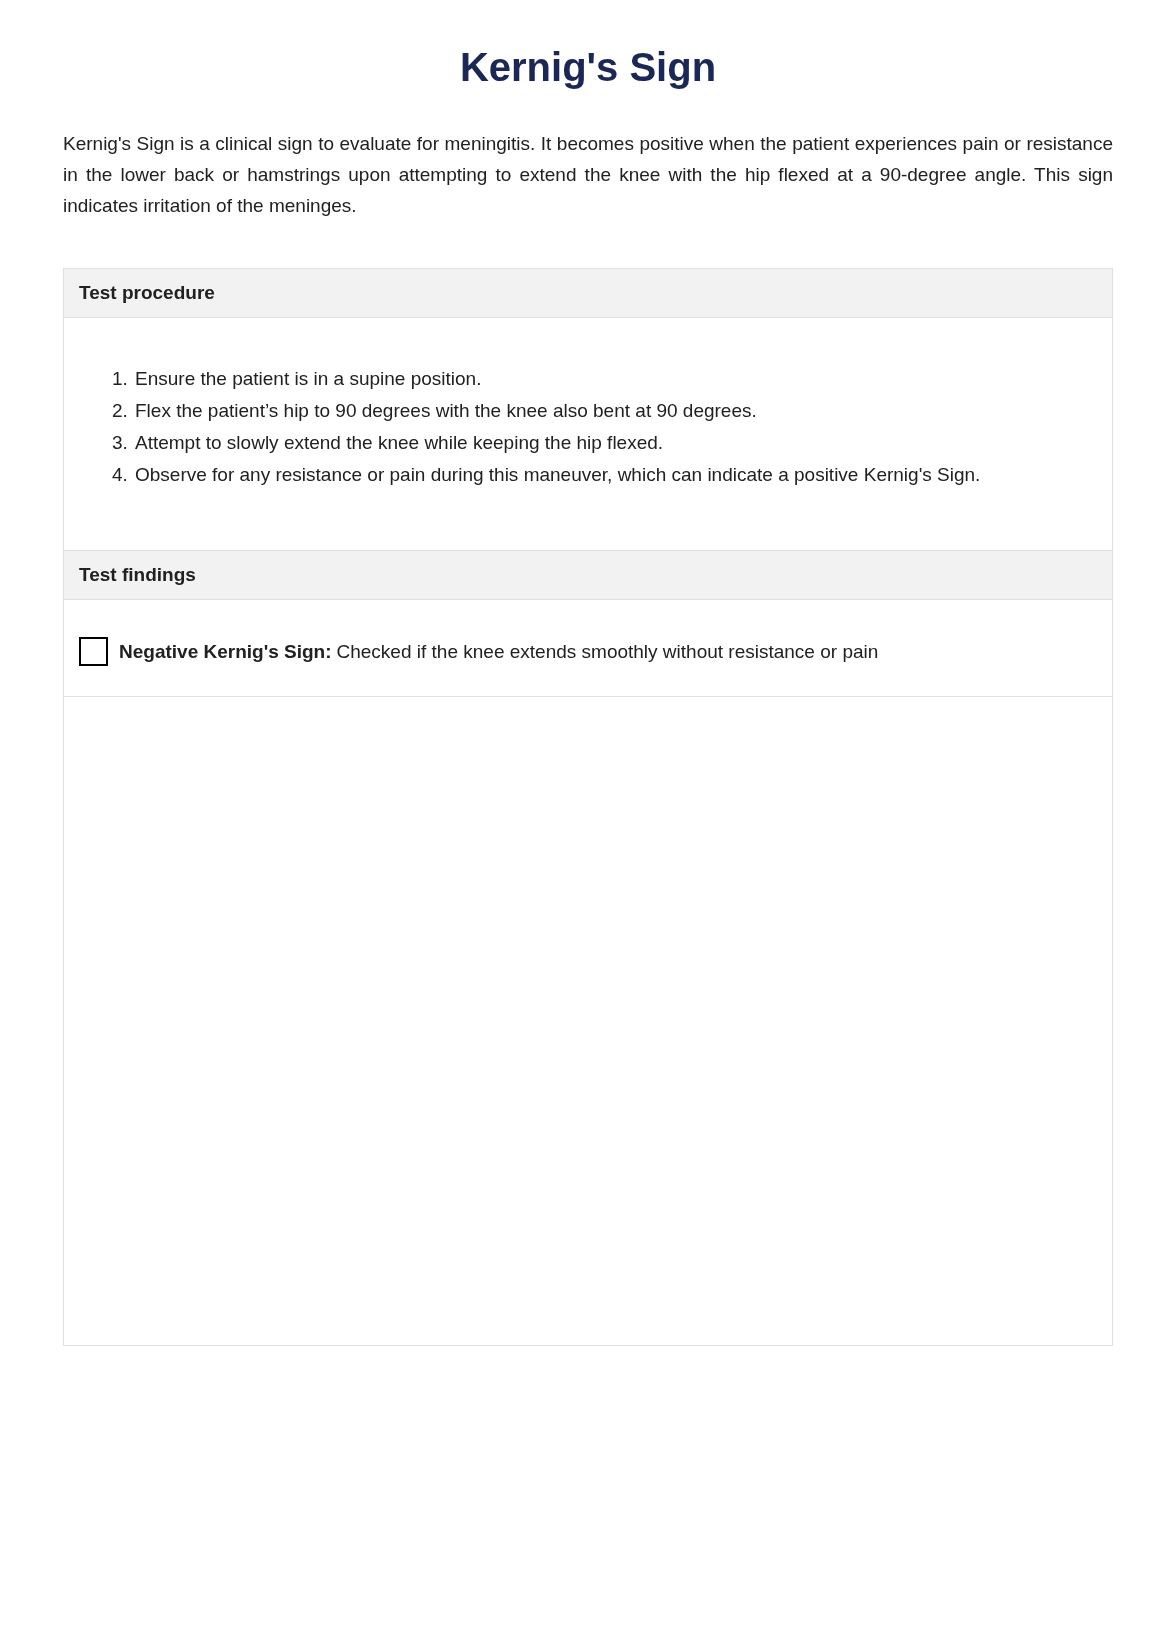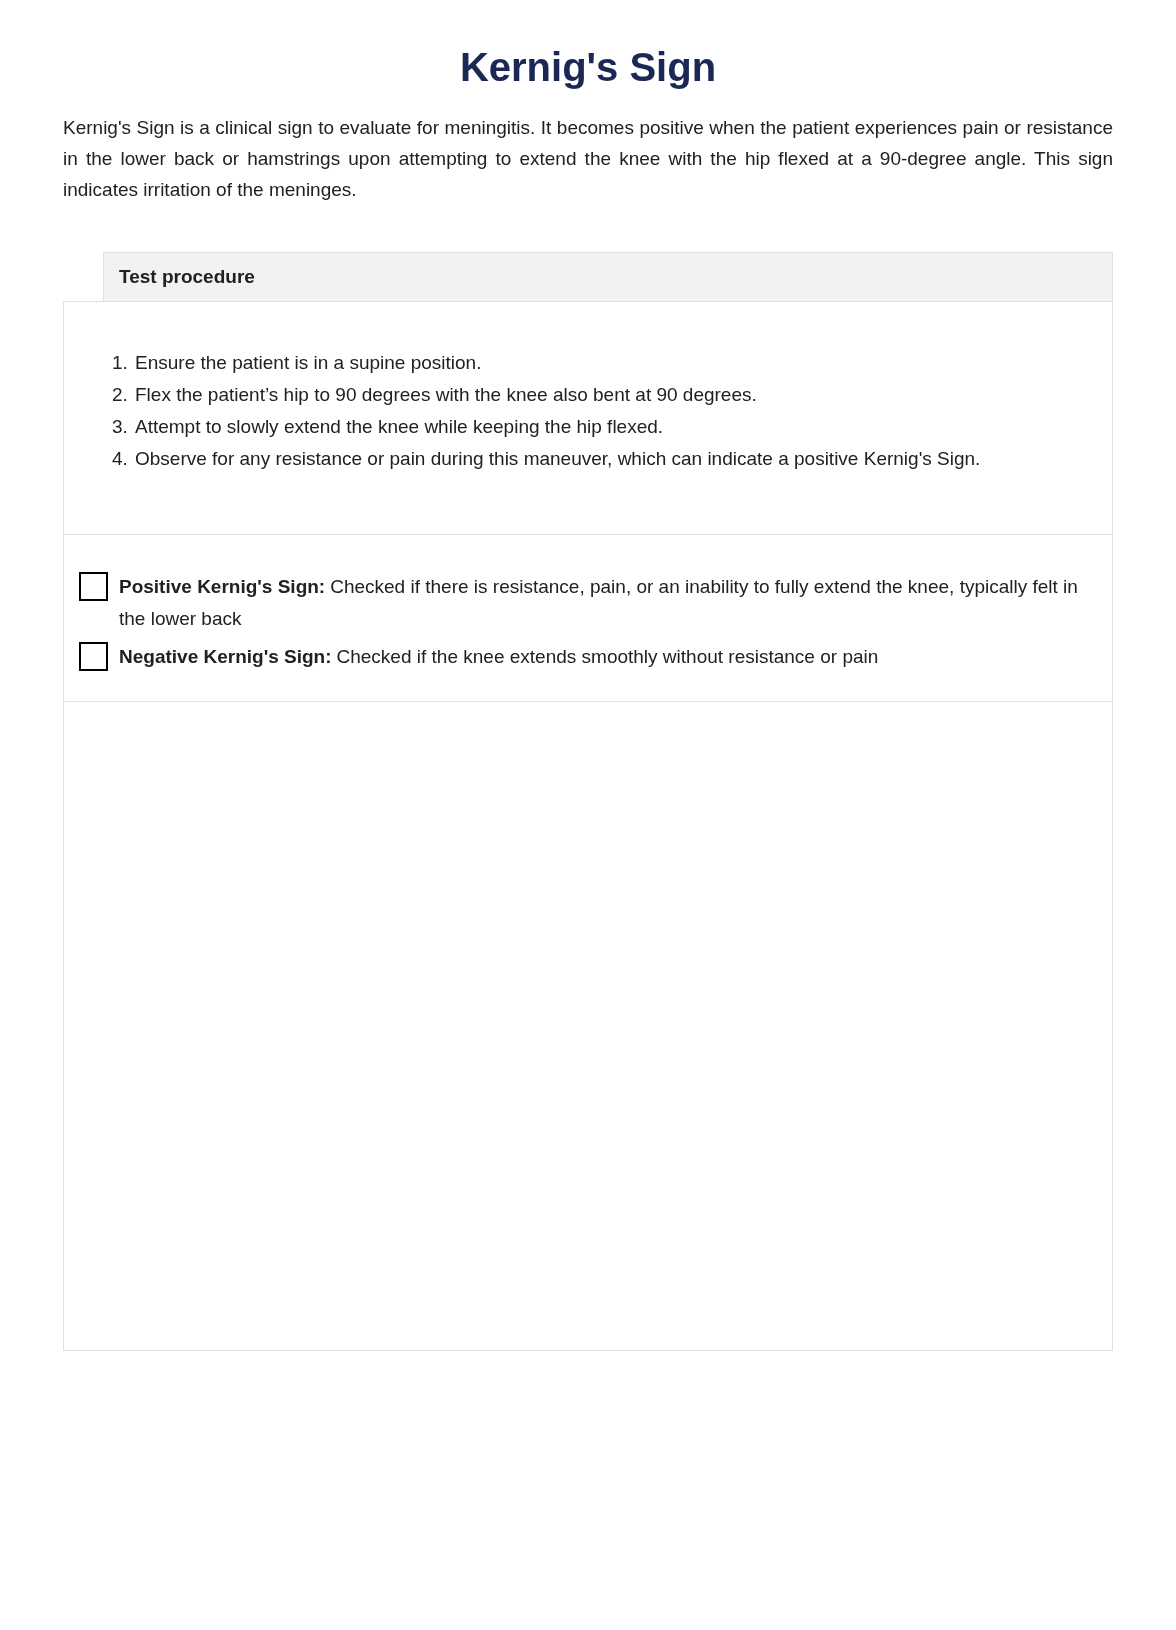--- a/index.html
+++ b/index.html
@@ -47,35 +47,34 @@
   .field-line{
     border-bottom:2px solid var(--line-color);
     height:24px;
     margin-left:10px;
   }
   .line-grow{flex:1;}
   .line-fixed{width:238px;}
   .second-label{margin-left:16px;}
   
   .intro{
-    margin-top:22px;
+    margin-top:38px;
     font-size:19px;
     line-height:31px;
     text-align:justify;
   }
   
   .sections{margin-top:48px;}
   .section-header{
     background:var(--header-bg);
     border:1px solid var(--border-color);
     font-size:19px;
     font-weight:bold;
     padding:13px 15px;
     margin-top:-1px;
-    margin-left:40px;
   }
   .section-body{
     border:1px solid var(--border-color);
     margin-top:-1px;
     background:#ffffff;
   }
   .procedure-body{
     padding:28px 15px 42px 0;
   }
   .procedure-body ol{
@@ -142,25 +141,22 @@
     <div class="section-header">Test procedure</div>
     <div class="section-body procedure-body">
       <ol>
         <li>Ensure the patient is in a supine position.</li>
         <li>Flex the patient’s hip to 90 degrees with the knee also bent at 90 degrees.</li>
         <li>Attempt to slowly extend the knee while keeping the hip flexed.</li>
         <li>Observe for any resistance or pain during this maneuver, which can indicate a positive Kernig's Sign.</li>
       </ol>
     </div>
 
+    <div class="section-header">Test findings</div>
     <div class="section-body findings-body">
-      <div class="finding">
-        <span class="checkbox"></span>
-        <span class="finding-label">Positive Kernig's Sign:</span><span>Checked if there is resistance, pain, or an inability to fully extend the knee, typically felt in the lower back</span>
-      </div>
       <div class="finding">
         <span class="checkbox"></span>
         <span class="finding-label">Negative Kernig's Sign:</span><span>Checked if the knee extends smoothly without resistance or pain</span>
       </div>
     </div>
 
     <div class="notes-body"></div>
 
   </div>
 

